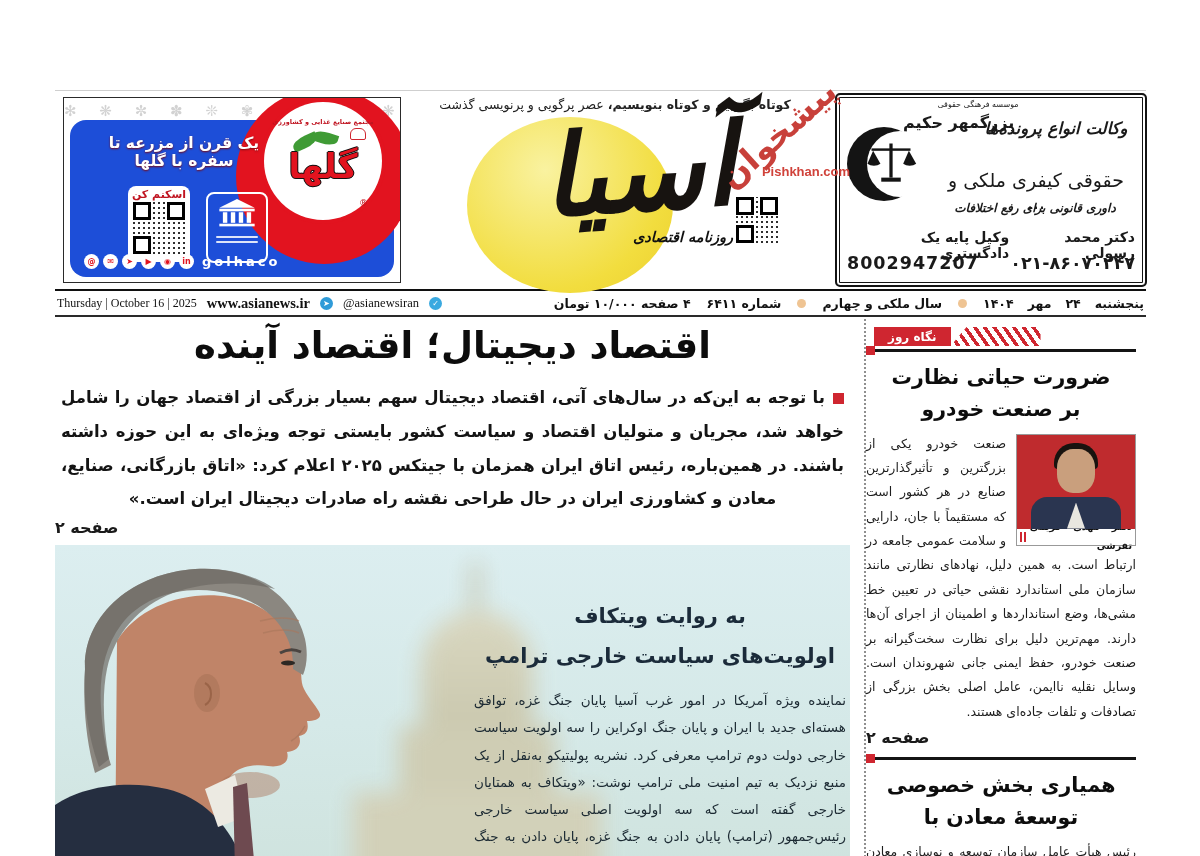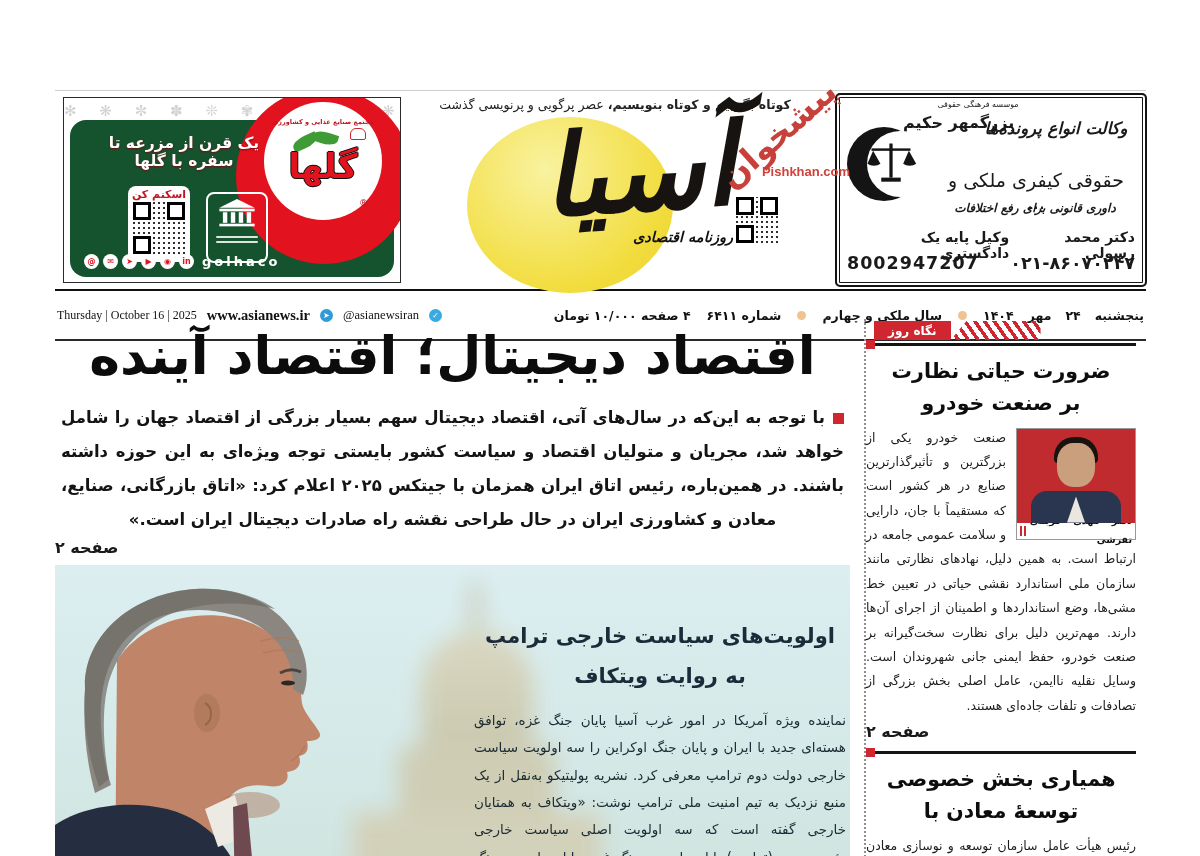--- a/index.html
+++ b/index.html
@@ -3,21 +3,21 @@
 <meta charset="utf-8">
 <style>
   html,body{margin:0;padding:0;background:#fff;}
   .page{position:relative;width:1200px;height:856px;background:#fff;overflow:hidden;
         font-family:"DejaVu Sans",sans-serif;color:#1a1a1a;}
   .sheet{position:absolute;left:55px;top:90px;width:1091px;height:766px;border-top:1px solid #cfcfcf;}
 
   
   .golha{position:absolute;left:8px;top:6px;width:336px;height:184px;border:1px solid #2a2a2a;background:#fff;overflow:hidden;}
   .spice-strip{position:absolute;top:0;left:0;right:0;height:30px;color:#d2d2d2;font-size:15px;letter-spacing:9px;white-space:nowrap;overflow:hidden;padding-top:4px;}
-  .golha-red{position:absolute;left:6px;right:6px;top:22px;bottom:5px;background:#14532d;border-radius:16px;}
+  .golha-red{position:absolute;left:6px;right:6px;top:22px;bottom:5px;background:#1d4ed8;border-radius:16px;}
   .golha-bulge{position:absolute;right:-18px;top:-32px;width:176px;height:176px;border-radius:50%;background:#e2131f;}
   .golha-circle{position:absolute;right:12px;top:-18px;width:118px;height:118px;border-radius:50%;background:#fff;box-shadow:0 0 0 4px #e2131f;}
   .golha-arc{position:absolute;top:16px;left:6px;right:6px;text-align:center;font-size:6.5px;color:#c01420;font-weight:bold;}
   .chef{position:absolute;top:26px;right:16px;width:14px;height:10px;background:#fff;border:1px solid #cf2630;border-radius:6px 6px 2px 2px;}
   .leaf{position:absolute;width:26px;height:12px;background:#3f9b35;border-radius:60% 0 60% 0;transform:rotate(-24deg);top:34px;left:28px;}
   .leaf.l2{transform:rotate(18deg);left:48px;top:30px;}
   .golha-brand{position:absolute;top:44px;left:0;right:0;text-align:center;font-size:34px;font-weight:bold;color:#e2131f;
     text-shadow:-1px 0 #111,1px 0 #111,0 -1px #111,0 1px #111;}
   .golha-reg{position:absolute;bottom:12px;right:14px;font-size:9px;color:#c01420;}
   .golha-tag{position:absolute;left:14px;top:14px;width:200px;text-align:center;color:#fff;font-weight:bold;font-size:15.5px;text-shadow:0 1px 2px #7c0a12;}
@@ -58,58 +58,58 @@
   .crescent{position:absolute;left:0;top:0;width:74px;height:74px;border-radius:50%;background:#141414;}
   .crescent::after{content:"";position:absolute;left:20px;top:4px;width:66px;height:66px;border-radius:50%;background:#fff;}
   .scales{position:absolute;left:18px;top:10px;}
   .svc-b{position:absolute;right:14px;top:74px;width:190px;text-align:center;font-size:19px;font-weight:normal;}
   .arb{position:absolute;right:10px;top:106px;width:200px;text-align:center;font-size:12px;font-style:italic;font-weight:bold;}
   .lrow{position:absolute;top:134px;left:10px;right:10px;display:flex;justify-content:space-between;font-size:14px;font-weight:bold;}
   .prow{position:absolute;top:158px;left:10px;right:10px;display:flex;justify-content:space-between;font-size:17.5px;font-weight:bold;letter-spacing:1px;}
 
   
   .datebar{position:absolute;left:0;right:0;top:198px;height:24px;border-top:2px solid #101010;border-bottom:2px solid #2a2a2a;
-           display:flex;align-items:center;justify-content:space-between;padding:12px 2px;}
+           display:flex;align-items:center;justify-content:space-between;padding:0 2px;}
   .db-left{display:flex;align-items:center;gap:10px;font-family:"Liberation Serif",serif;}
   .en-date{font-size:12px;color:#111;}
   .site{font-size:14.5px;font-weight:bold;color:#111;}
   .badge{width:13px;height:13px;border-radius:50%;color:#fff;font-size:8px;display:inline-flex;align-items:center;justify-content:center;}
   .tg{background:#2f9bd8;}
   .vf{background:#3aa9e0;}
   .db-right{display:flex;align-items:center;gap:16px;direction:rtl;font-size:12.5px;font-weight:bold;color:#111;}
   .db-right .grp{display:flex;gap:14px;}
   .dot{width:9px;height:9px;border-radius:50%;background:#efc493;display:inline-block;}
 
   
   .content{position:absolute;left:0;right:0;top:226px;bottom:0;display:flex;}
   .main-col{flex:1;padding:0 14px 0 0;direction:rtl;}
   .vdiv{width:0;border-left:2px dotted #8f8f8f;margin-top:2px;}
   .sidebar{width:270px;padding-left:0;padding-right:10px;direction:rtl;}
 
   
-  .h1{margin:4px 0 0;text-align:center;font-size:52px;line-height:1.35;font-weight:bold;color:#0c0c0c;letter-spacing:-2px;}
+  .h1{margin:4px 0 0;text-align:center;font-size:37px;line-height:1.35;font-weight:bold;color:#0c0c0c;letter-spacing:-2px;}
   .lead{margin:10px 6px 0;font-size:16.5px;font-weight:bold;line-height:2.05;color:#141414;text-align:justify;text-align-last:center;}
   .bullet{display:inline-block;width:11px;height:11px;background:#cf2630;margin-left:8px;vertical-align:middle;}
   .pageref{font-weight:bold;font-size:16px;text-align:left;margin:2px 0 0;}
 
   
   .photo{position:relative;margin-top:8px;height:326px;overflow:hidden;
          background:linear-gradient(180deg,#dceef0 0%,#d5e9e8 55%,#cfe3de 100%);}
   .dome-wrap{position:absolute;left:270px;top:18px;width:300px;bottom:0;filter:blur(11px);opacity:.95;}
   .spike{position:absolute;left:146px;top:0;width:9px;height:74px;background:#c2bfa6;}
   .dome-top{position:absolute;left:96px;top:48px;width:112px;height:132px;border-radius:56px 56px 10px 10px;background:linear-gradient(180deg,#dad7bf,#c8c5aa);}
   .dome-mid{position:absolute;left:74px;top:164px;width:156px;height:78px;background:#cfccb2;}
   .dome-base{position:absolute;left:28px;top:230px;width:248px;height:110px;background:#d3d0b7;}
   .man{position:absolute;left:0;bottom:0;}
   .overlay{position:absolute;right:4px;top:52px;width:372px;direction:rtl;}
   .ptitle{text-align:center;font-size:21px;font-weight:bold;color:#1b2b3a;line-height:1.9;}
   .pbody{margin-top:10px;font-size:13.5px;color:#1c2a33;line-height:2.02;text-align:justify;}
 
   
-  .lblrow{display:flex;justify-content:flex-end;height:19px;margin-top:4px;padding-left:8px;}
+  .lblrow{display:flex;justify-content:flex-end;height:19px;margin-top:10px;padding-left:8px;}
   .stripes{width:90px;background:repeating-linear-gradient(55deg,transparent 0 4.5px,#cf2630 4.5px 8px);clip-path:polygon(16px 0,100% 0,100% 100%,0 100%);}
   .lblbox{background:#cf2630;color:#fff;font-weight:bold;font-size:12px;display:flex;align-items:center;padding:0 14px;letter-spacing:1px;}
   .srule{height:3px;background:#141414;margin-top:3px;position:relative;}
   .srule::before{content:"";position:absolute;left:0;top:-3px;width:9px;height:9px;background:#cf2630;}
   .sb-h{margin:10px 0 6px;text-align:center;font-size:20.5px;font-weight:bold;line-height:1.55;color:#0d0d0d;}
   .sb-body{font-size:12.5px;line-height:1.95;text-align:justify;color:#1d1d1d;}
   .sb-body::after{content:"";display:block;clear:both;}
   .portrait-box{float:right;width:118px;margin:2px 0 4px 10px;border:1px solid #999;}
   .portrait{position:relative;width:100%;height:94px;background:#bf2b2e;overflow:hidden;}
   .p-hair{position:absolute;left:37px;top:8px;width:44px;height:26px;background:#19130f;border-radius:20px 20px 4px 4px;}
@@ -264,22 +264,22 @@
             <ellipse cx="152" cy="152" rx="13" ry="19" fill="#b27a5e"></ellipse>
             <path d="M150,142 C158,146 158,160 150,164" stroke="#9a6448" stroke-width="2" fill="none"></path>
             <path d="M205,80 C220,76 235,76 244,80 M208,92 C222,88 236,88 244,92" stroke="#a8765c" stroke-width="1.5" fill="none" opacity="0.6"></path>
             <path d="M250,185 C246,192 242,197 236,200" stroke="#a8765c" stroke-width="1.5" fill="none" opacity="0.7"></path>
             <path d="M0,330 L0,264 C26,246 70,238 112,248 C152,258 180,290 190,330 Z" fill="#252e40"></path>
             <path d="M150,248 L180,234 L190,276 L163,286 Z" fill="#eceae2"></path>
             <path d="M178,246 L192,242 L200,330 L180,330 Z" fill="#6e4a50"></path>
           </svg>
           <div class="overlay">
             <div class="ptitle">
+              <div>به روایت ویتکاف</div>
               <div>اولویت‌های سیاست خارجی ترامپ</div>
-              <div>به روایت ویتکاف</div>
             </div>
             <div class="pbody">نماینده ویژه آمریکا در امور غرب آسیا پایان جنگ غزه، توافق هسته‌ای جدید با ایران و پایان جنگ اوکراین را سه اولویت سیاست خارجی دولت دوم ترامپ معرفی کرد. نشریه پولیتیکو به‌نقل از یک منبع نزدیک به تیم امنیت ملی ترامپ نوشت: «ویتکاف به همتایان خارجی گفته است که سه اولویت اصلی سیاست خارجی رئیس‌جمهور (ترامپ) پایان دادن به جنگ غزه، پایان دادن به جنگ روسیه و اوکراین و دستیابی به یک توافق هسته‌ای جدید با ایران است.»</div>
 
           </div>
         </div>
       </div>
 
       <div class="vdiv"></div>
 
       <aside class="sidebar">

